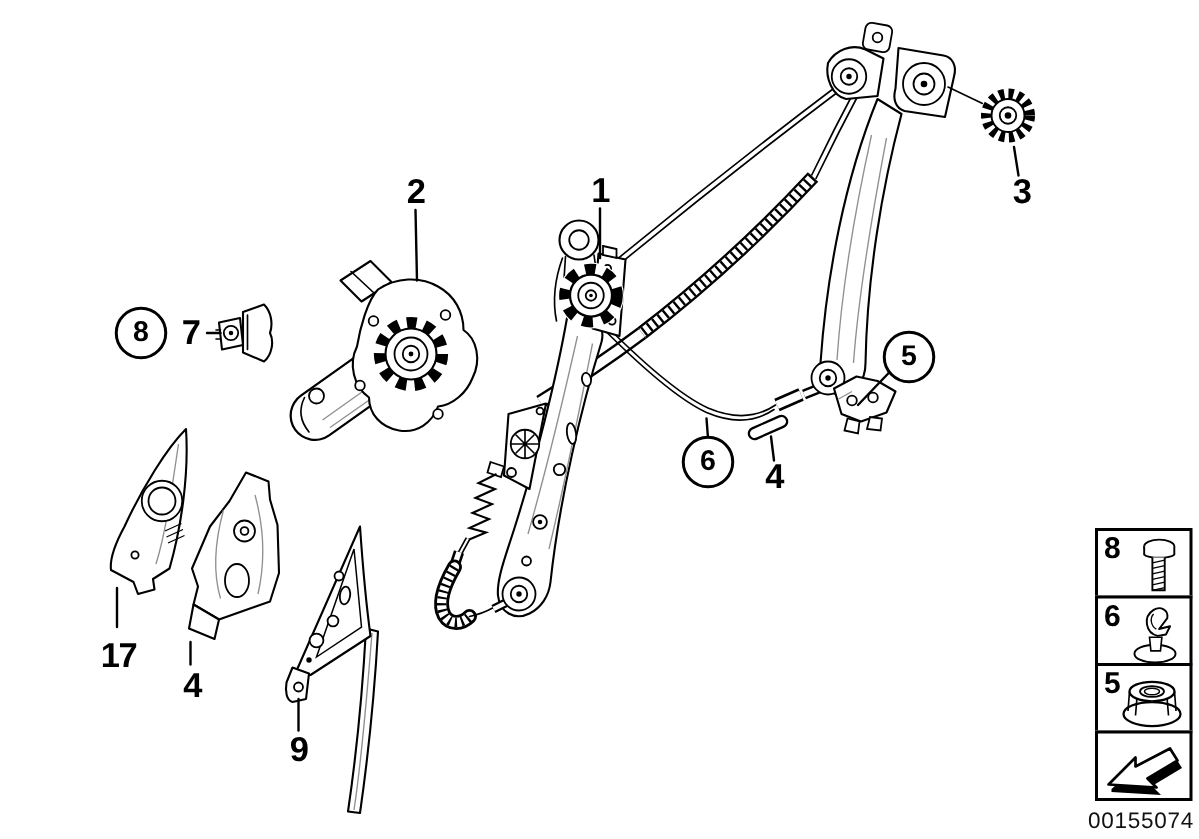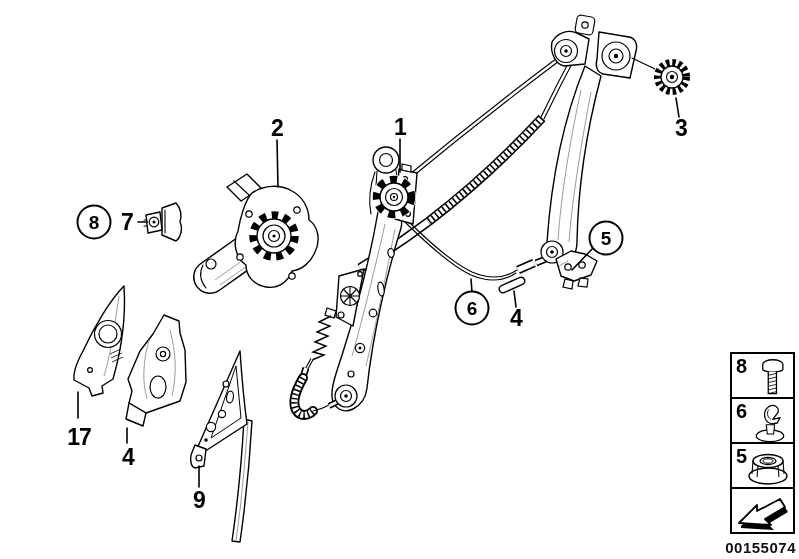--- a/index.html
+++ b/index.html
@@ -19,21 +19,21 @@
            background:#fff;transform:translate(-50%,-50%);display:flex;align-items:center;
            justify-content:center;font-weight:bold;font-size:19px;color:#000;}
   
   #legend{position:absolute;left:730px;top:352px;width:65px;}
   .lcell{box-sizing:border-box;width:65px;height:47px;border:2px solid #000;background:#fff;
          position:relative;margin-top:-2px;}
   .lcell:first-child{margin-top:0;}
   .lnum{position:absolute;left:4px;top:2px;font-weight:bold;font-size:20px;color:#000;line-height:1;}
   .licon{position:absolute;right:2px;top:3px;}
   #pn{position:absolute;left:706px;top:539px;width:90px;text-align:right;
-      font-size:15px;color:#111;letter-spacing:.5px;font-weight:bold;}
+      font-size:15px;color:#111;letter-spacing:.5px;}
 </style>
 </head>
 <body>
 
 <div id="stage">
 
   <svg id="art" width="799" height="559" viewBox="0 0 799 559">
 
     <g>
       <path class="l" d="M399,183 Q480,116 561,55"></path>

